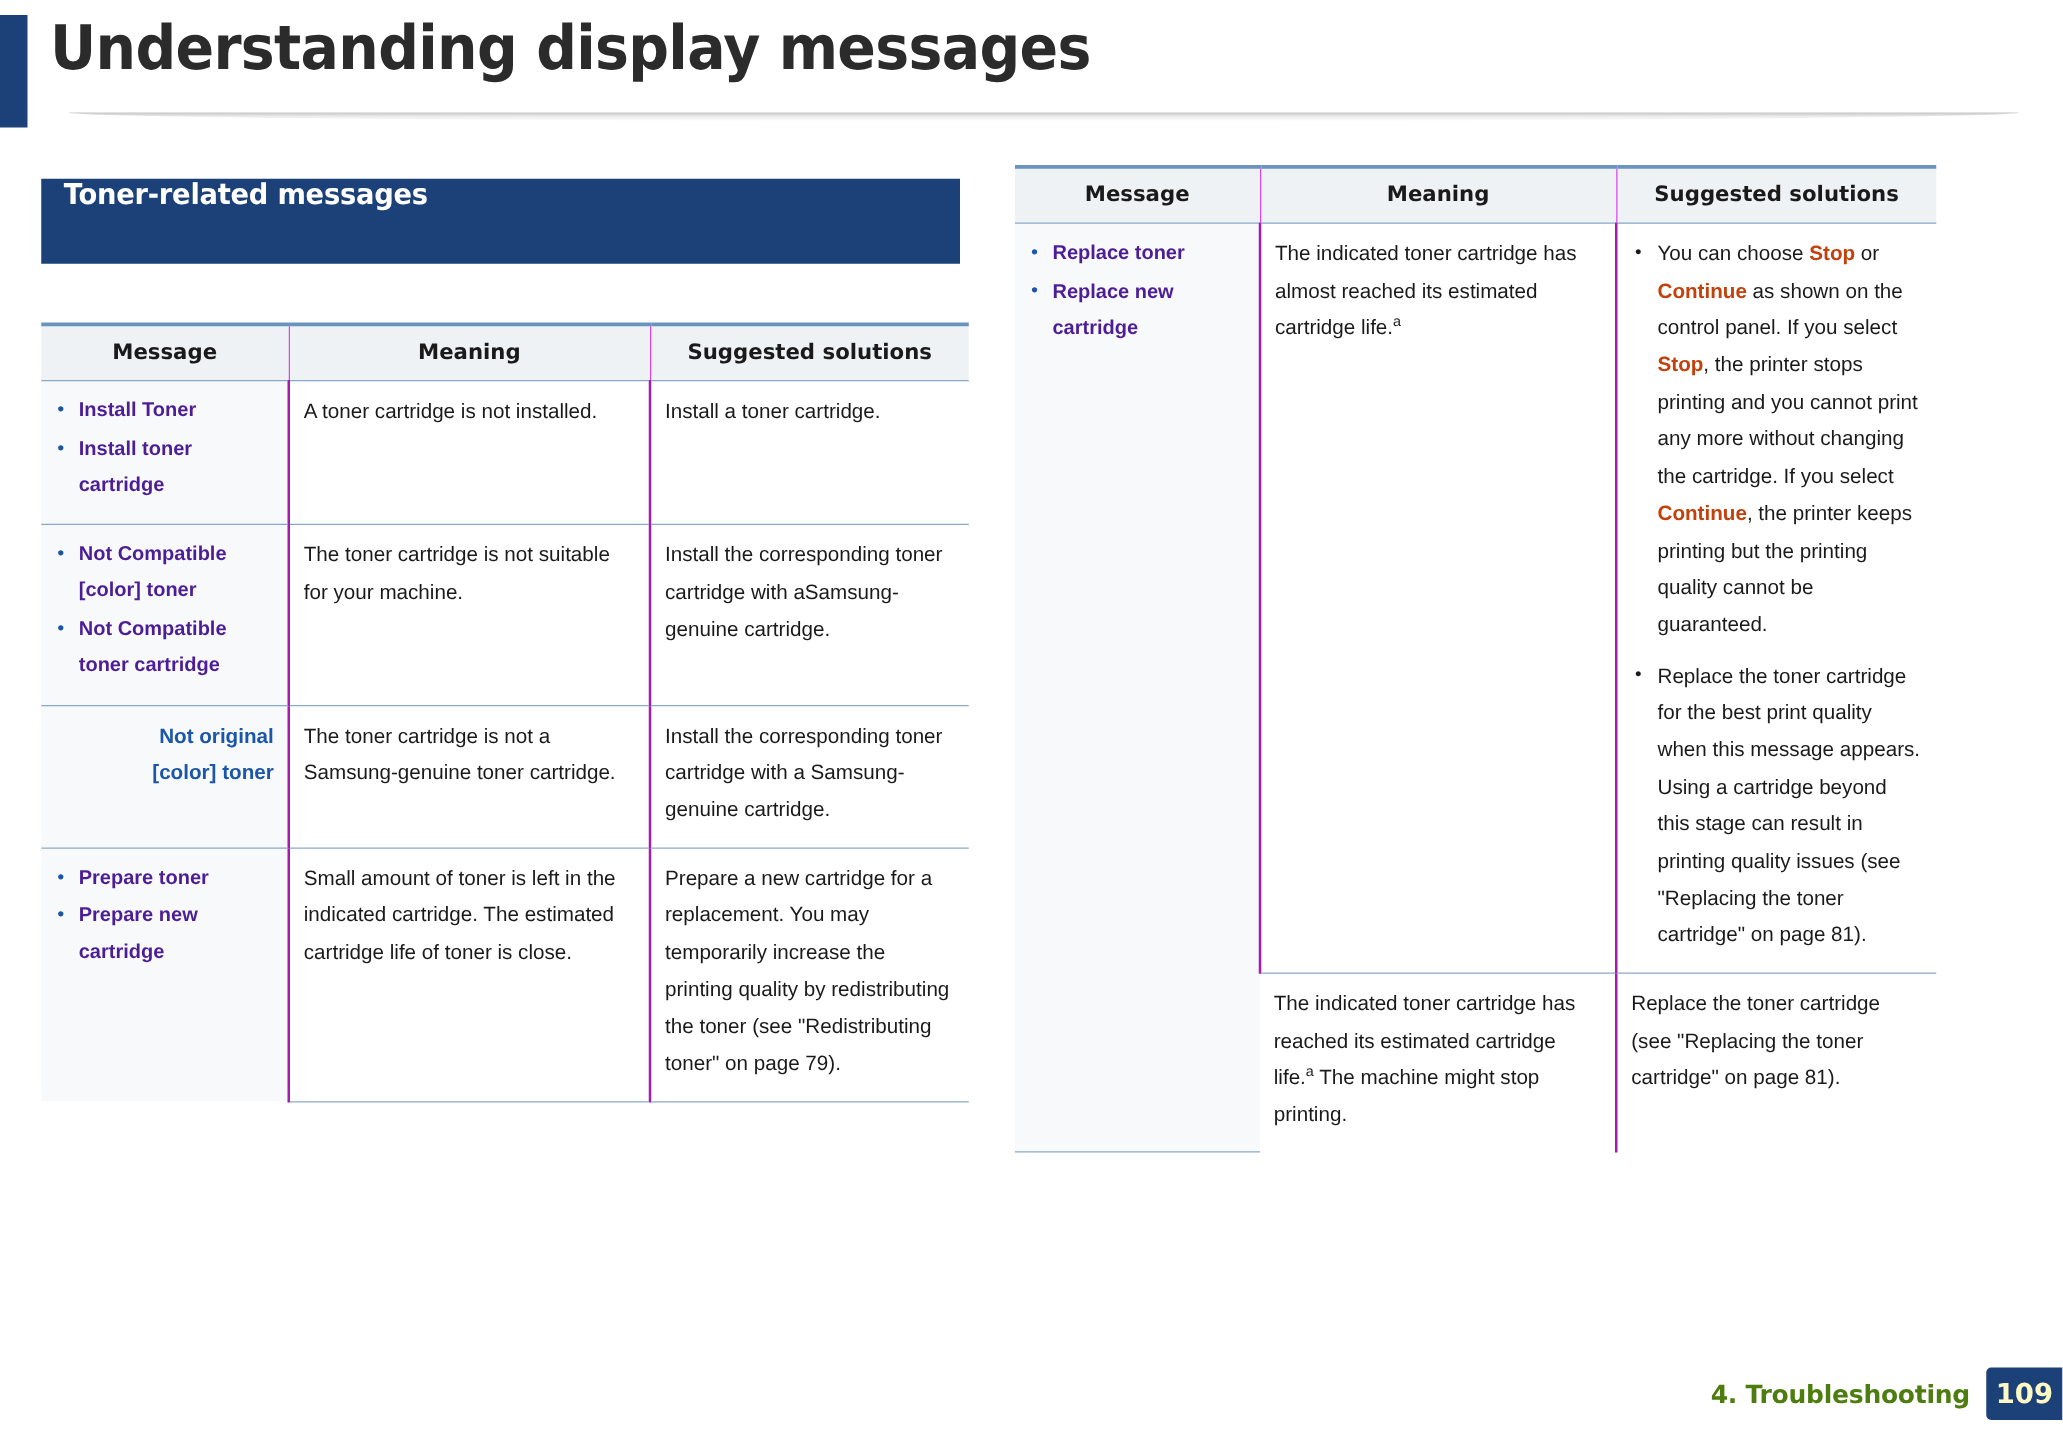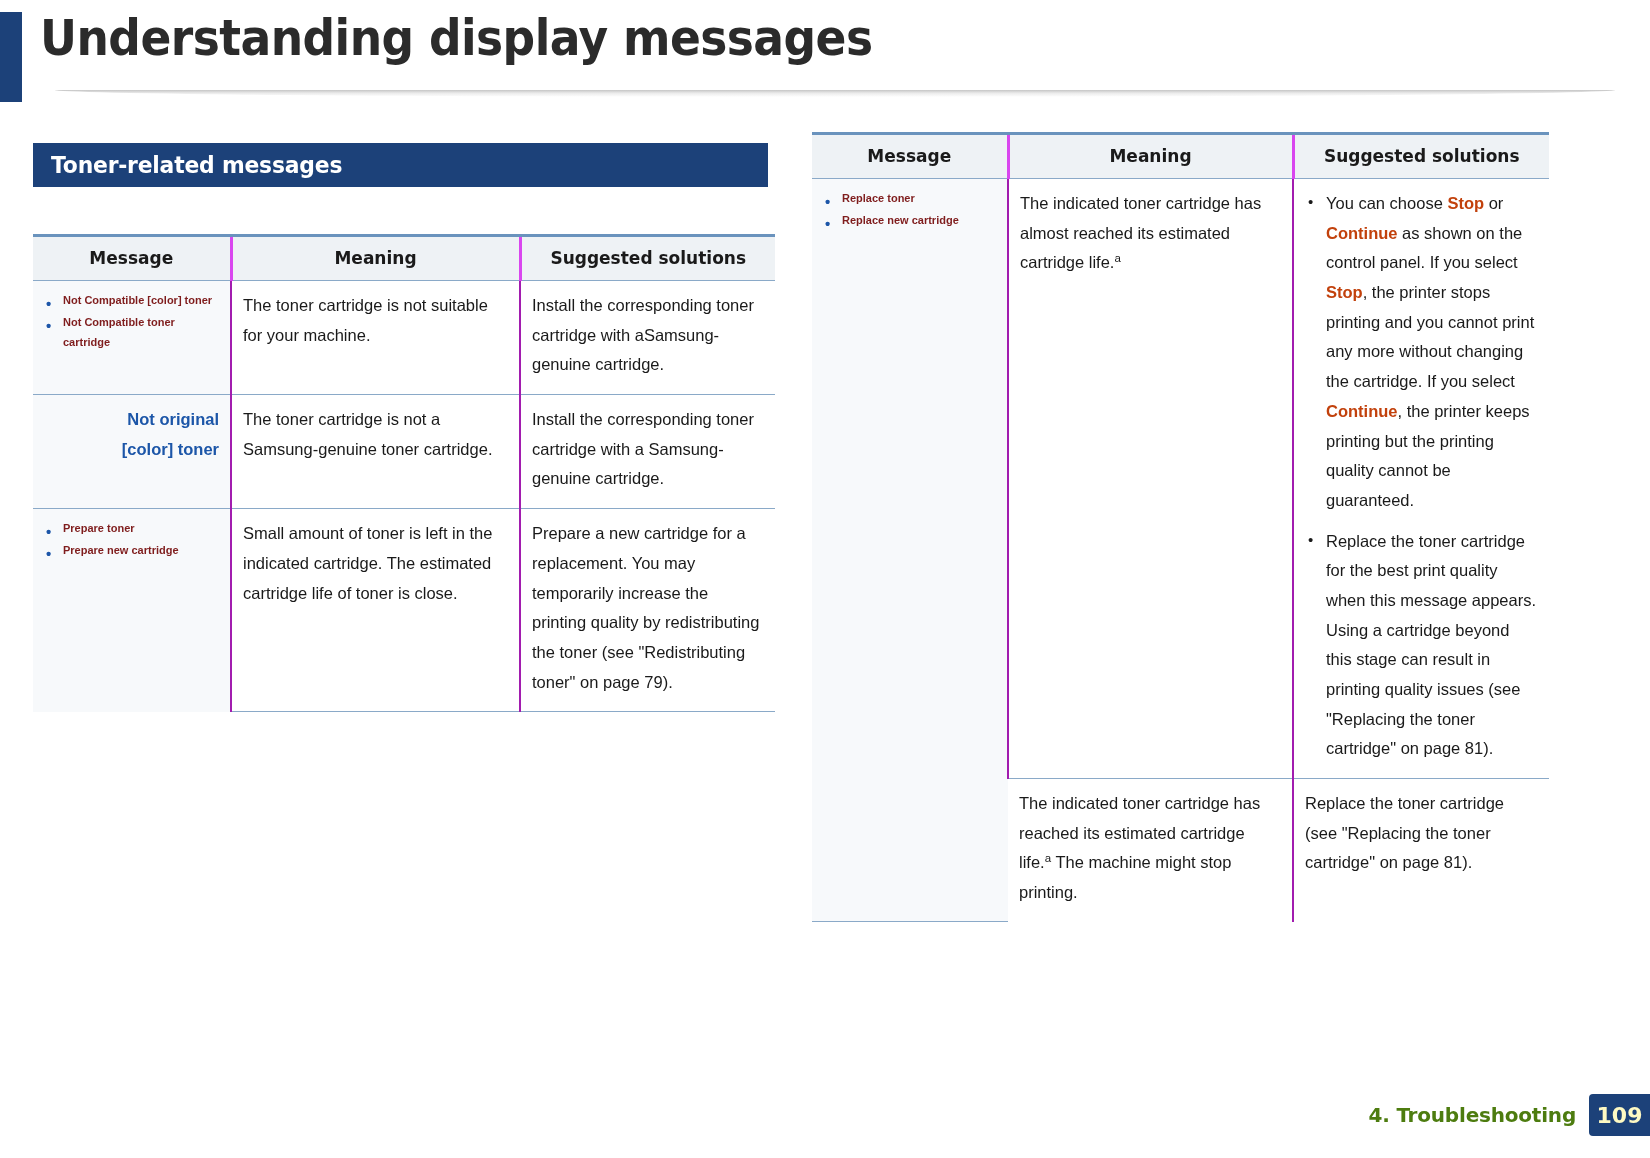--- a/index.html
+++ b/index.html
@@ -55,24 +55,24 @@
   .col {
     position: absolute;
     top: 132px;
   }
   .col-left  { left: 33px;  width: 742px; }
   .col-right { left: 812px; width: 737px; }
 
   
   .section-bar {
     background: #1c4179;
-    height: 44px;
+    height: 68px;
     width: 735px;
     display: flex;
-    align-items: center;
+    align-items: flex-start;
     padding-left: 18px;
     margin-top: 11px;
   }
   .section-bar .section-title {
     color: #ffffff;
     font-size: 23px;
     font-weight: bold;
     letter-spacing: -0.2px;
     font-family: "DejaVu Sans", sans-serif;
     transform: scaleX(0.95);
@@ -82,21 +82,21 @@
   
   table.msg-table {
     border-collapse: collapse;
     width: 100%;
     table-layout: fixed;
   }
   table.msg-table thead th {
     background: #eef2f5;
     border-top: 3px solid #6a93bd;
     border-bottom: 1px solid #8aa9c8;
-    border-left: 3px solid #d946ef;
+    border-left: 1px solid #d946ef;
     font-size: 17px;
     font-weight: bold;
     color: #1a1a1a;
     text-align: center;
     padding: 11px 4px 12px 4px;
     font-family: "DejaVu Sans", sans-serif;
   }
   table.msg-table thead th:first-child { border-left: none; }
 
   table.msg-table tbody td {
@@ -129,23 +129,23 @@
   .tbl-right col.c3 { width: 256px; }
 
   
   ul.bl {
     list-style: none;
     margin: 0; padding: 0;
   }
   ul.bl > li {
     position: relative;
     padding-left: 19px;
-    color: #7f1d1d;
-    font-weight: bold;
-    font-size: 11px;
+    color: #4c1d95;
+    font-weight: bold;
+    font-size: 16px;
     line-height: 1.80;
     margin-bottom: 2px;
   }
   ul.bl > li::before {
     content: "•";
     position: absolute;
     left: 2px; top: -1px;
     color: #1c56a8;
     font-size: 15px;
   }
@@ -237,20 +237,30 @@
       </colgroup>
     <thead>
       <tr>
         <th>Message</th>
         <th>Meaning</th>
         <th>Suggested solutions</th>
       </tr>
     </thead>
     <tbody>
 
+      <tr>
+        <td class="msg-cell">
+          <ul class="bl">
+            <li>Install Toner</li>
+            <li>Install toner cartridge</li>
+          </ul>
+        </td>
+        <td>A toner cartridge is not installed.</td>
+        <td>Install a toner cartridge.</td>
+      </tr>
 
       <tr>
         <td class="msg-cell">
           <ul class="bl">
             <li> Not Compatible [color] toner</li>
             <li> Not Compatible toner cartridge</li>
           </ul>
         </td>
         <td>The toner cartridge is not suitable for your machine.</td>
         <td>Install the corresponding toner cartridge with aSamsung-genuine cartridge.</td>

